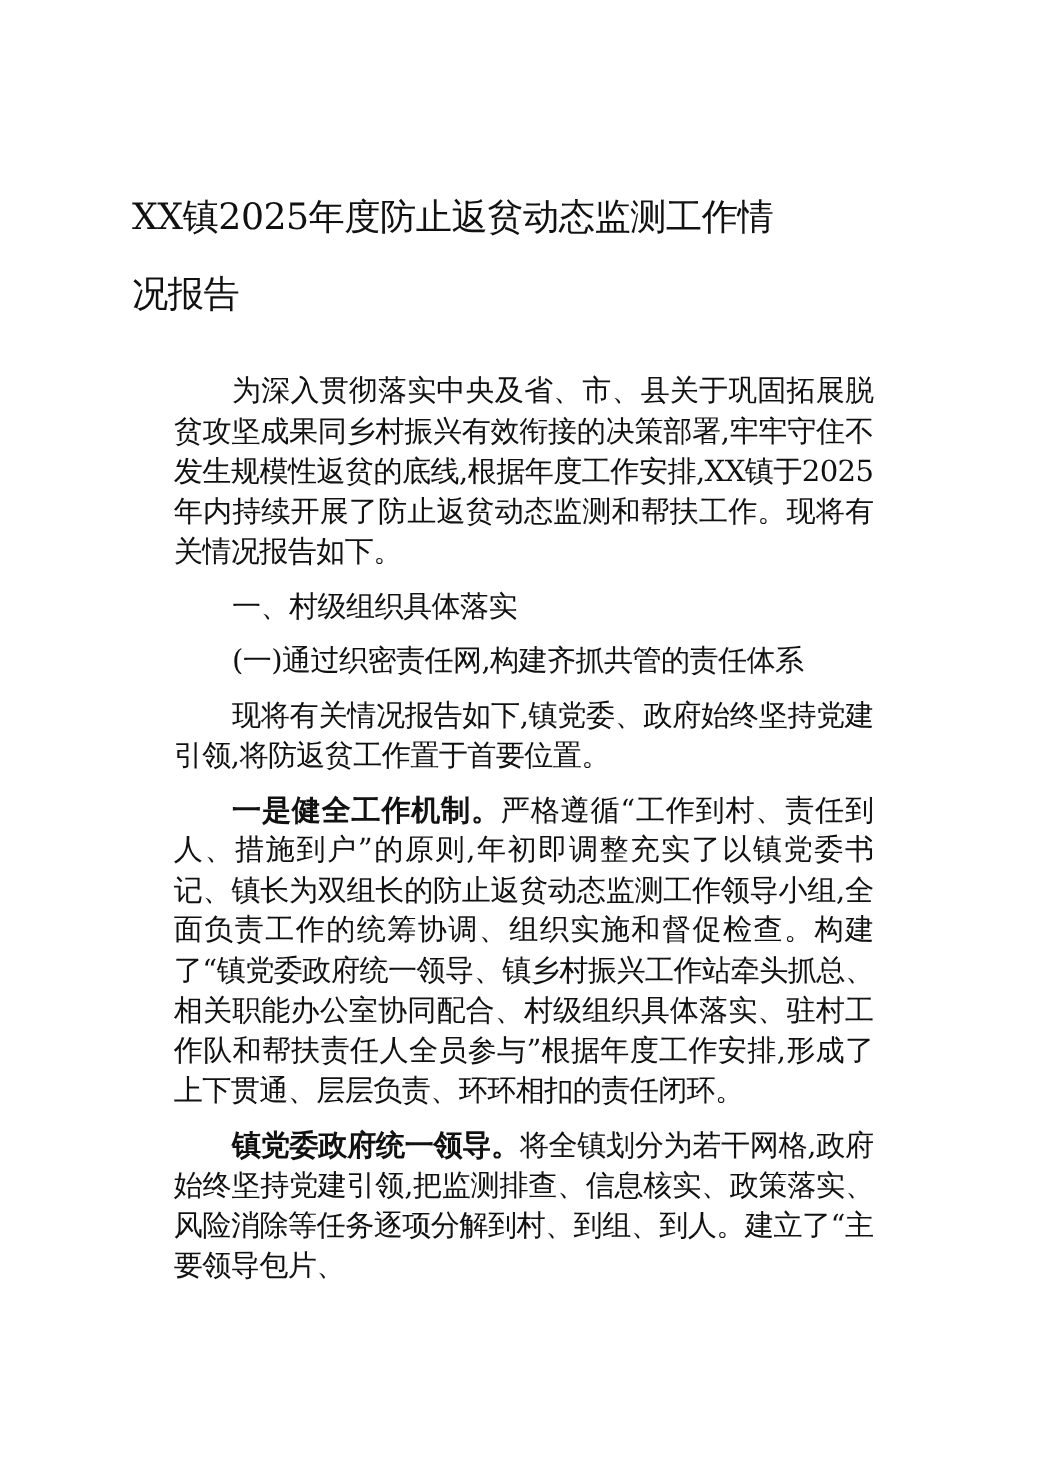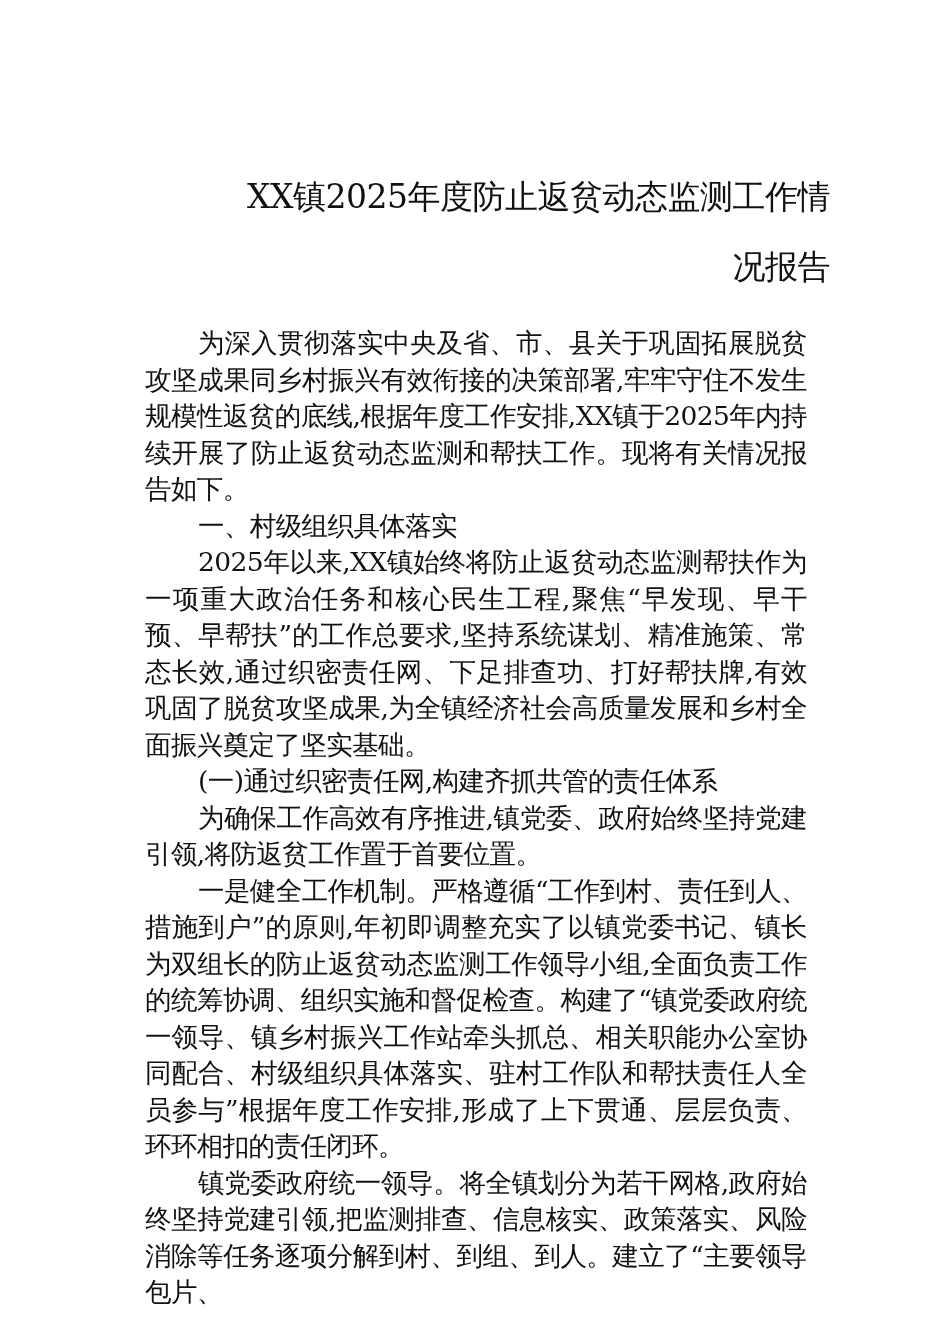--- a/index.html
+++ b/index.html
@@ -1,36 +1,35 @@
 <!DOCTYPE html>
 <html><head>
 <meta charset="utf-8">
 <style>
   html, body { margin:0; padding:0; background:#ffffff; }
   body { width:950px; height:1344px; position:relative; overflow:hidden;
          font-family: "DejaVu Serif", "Liberation Serif", serif; color:#111; }
   .page { position:absolute; left:0; top:0; width:950px; height:1344px; background:#fff; }
-  .title { position:absolute; left:120px; width:710px; top:162px; text-align:right;
+  .title { position:absolute; left:120px; width:710px; top:162px; text-align:left;
            font-size:33px; line-height:70px; letter-spacing:-0.5px; font-weight:normal; margin:0; }
   .body { position:absolute; left:145px; top:325px; width:662px; font-size:26.5px; line-height:36.5px;
           text-align:justify; letter-spacing:-0.6px; }
-  .body p { margin:0; text-indent:2em; }
-  .lead { font-weight:normal; }
+  .body p { margin:13px; text-indent:2em; }
+  .lead { font-weight:bold; }
 </style>
 </head>
 <body>
 
 <div class="page">
   <h1 class="title">
     <span>XX镇2025年度防止返贫动态监测工作情</span><br>
     <span>况报告</span>
   </h1>
 
   <div class="body">
     <p>为深入贯彻落实中央及省、市、县关于巩固拓展脱贫攻坚成果同乡村振兴有效衔接的决策部署,牢牢守住不发生规模性返贫的底线,根据年度工作安排,XX镇于2025年内持续开展了防止返贫动态监测和帮扶工作。现将有关情况报告如下。</p>
     <p>一、村级组织具体落实</p>
-    <p>2025年以来,XX镇始终将防止返贫动态监测帮扶作为一项重大政治任务和核心民生工程,聚焦“早发现、早干预、早帮扶”的工作总要求,坚持系统谋划、精准施策、常态长效,通过织密责任网、下足排查功、打好帮扶牌,有效巩固了脱贫攻坚成果,为全镇经济社会高质量发展和乡村全面振兴奠定了坚实基础。</p>
     <p>(一)通过织密责任网,构建齐抓共管的责任体系</p>
-    <p>为确保工作高效有序推进,镇党委、政府始终坚持党建引领,将防返贫工作置于首要位置。</p>
+    <p>现将有关情况报告如下,镇党委、政府始终坚持党建引领,将防返贫工作置于首要位置。</p>
     <p><span class="lead">一是健全工作机制。</span><span>严格遵循“工作到村、责任到人、措施到户”的原则,年初即调整充实了以镇党委书记、镇长为双组长的防止返贫动态监测工作领导小组,全面负责工作的统筹协调、组织实施和督促检查。构建了“镇党委政府统一领导、镇乡村振兴工作站牵头抓总、相关职能办公室协同配合、村级组织具体落实、驻村工作队和帮扶责任人全员参与”根据年度工作安排,形成了上下贯通、层层负责、环环相扣的责任闭环。</span></p>
     <p><span class="lead">镇党委政府统一领导。</span><span>将全镇划分为若干网格,政府始终坚持党建引领,把监测排查、信息核实、政策落实、风险消除等任务逐项分解到村、到组、到人。建立了“主要领导包片、</span></p>
   </div>
 </div>
 
 </body></html>

